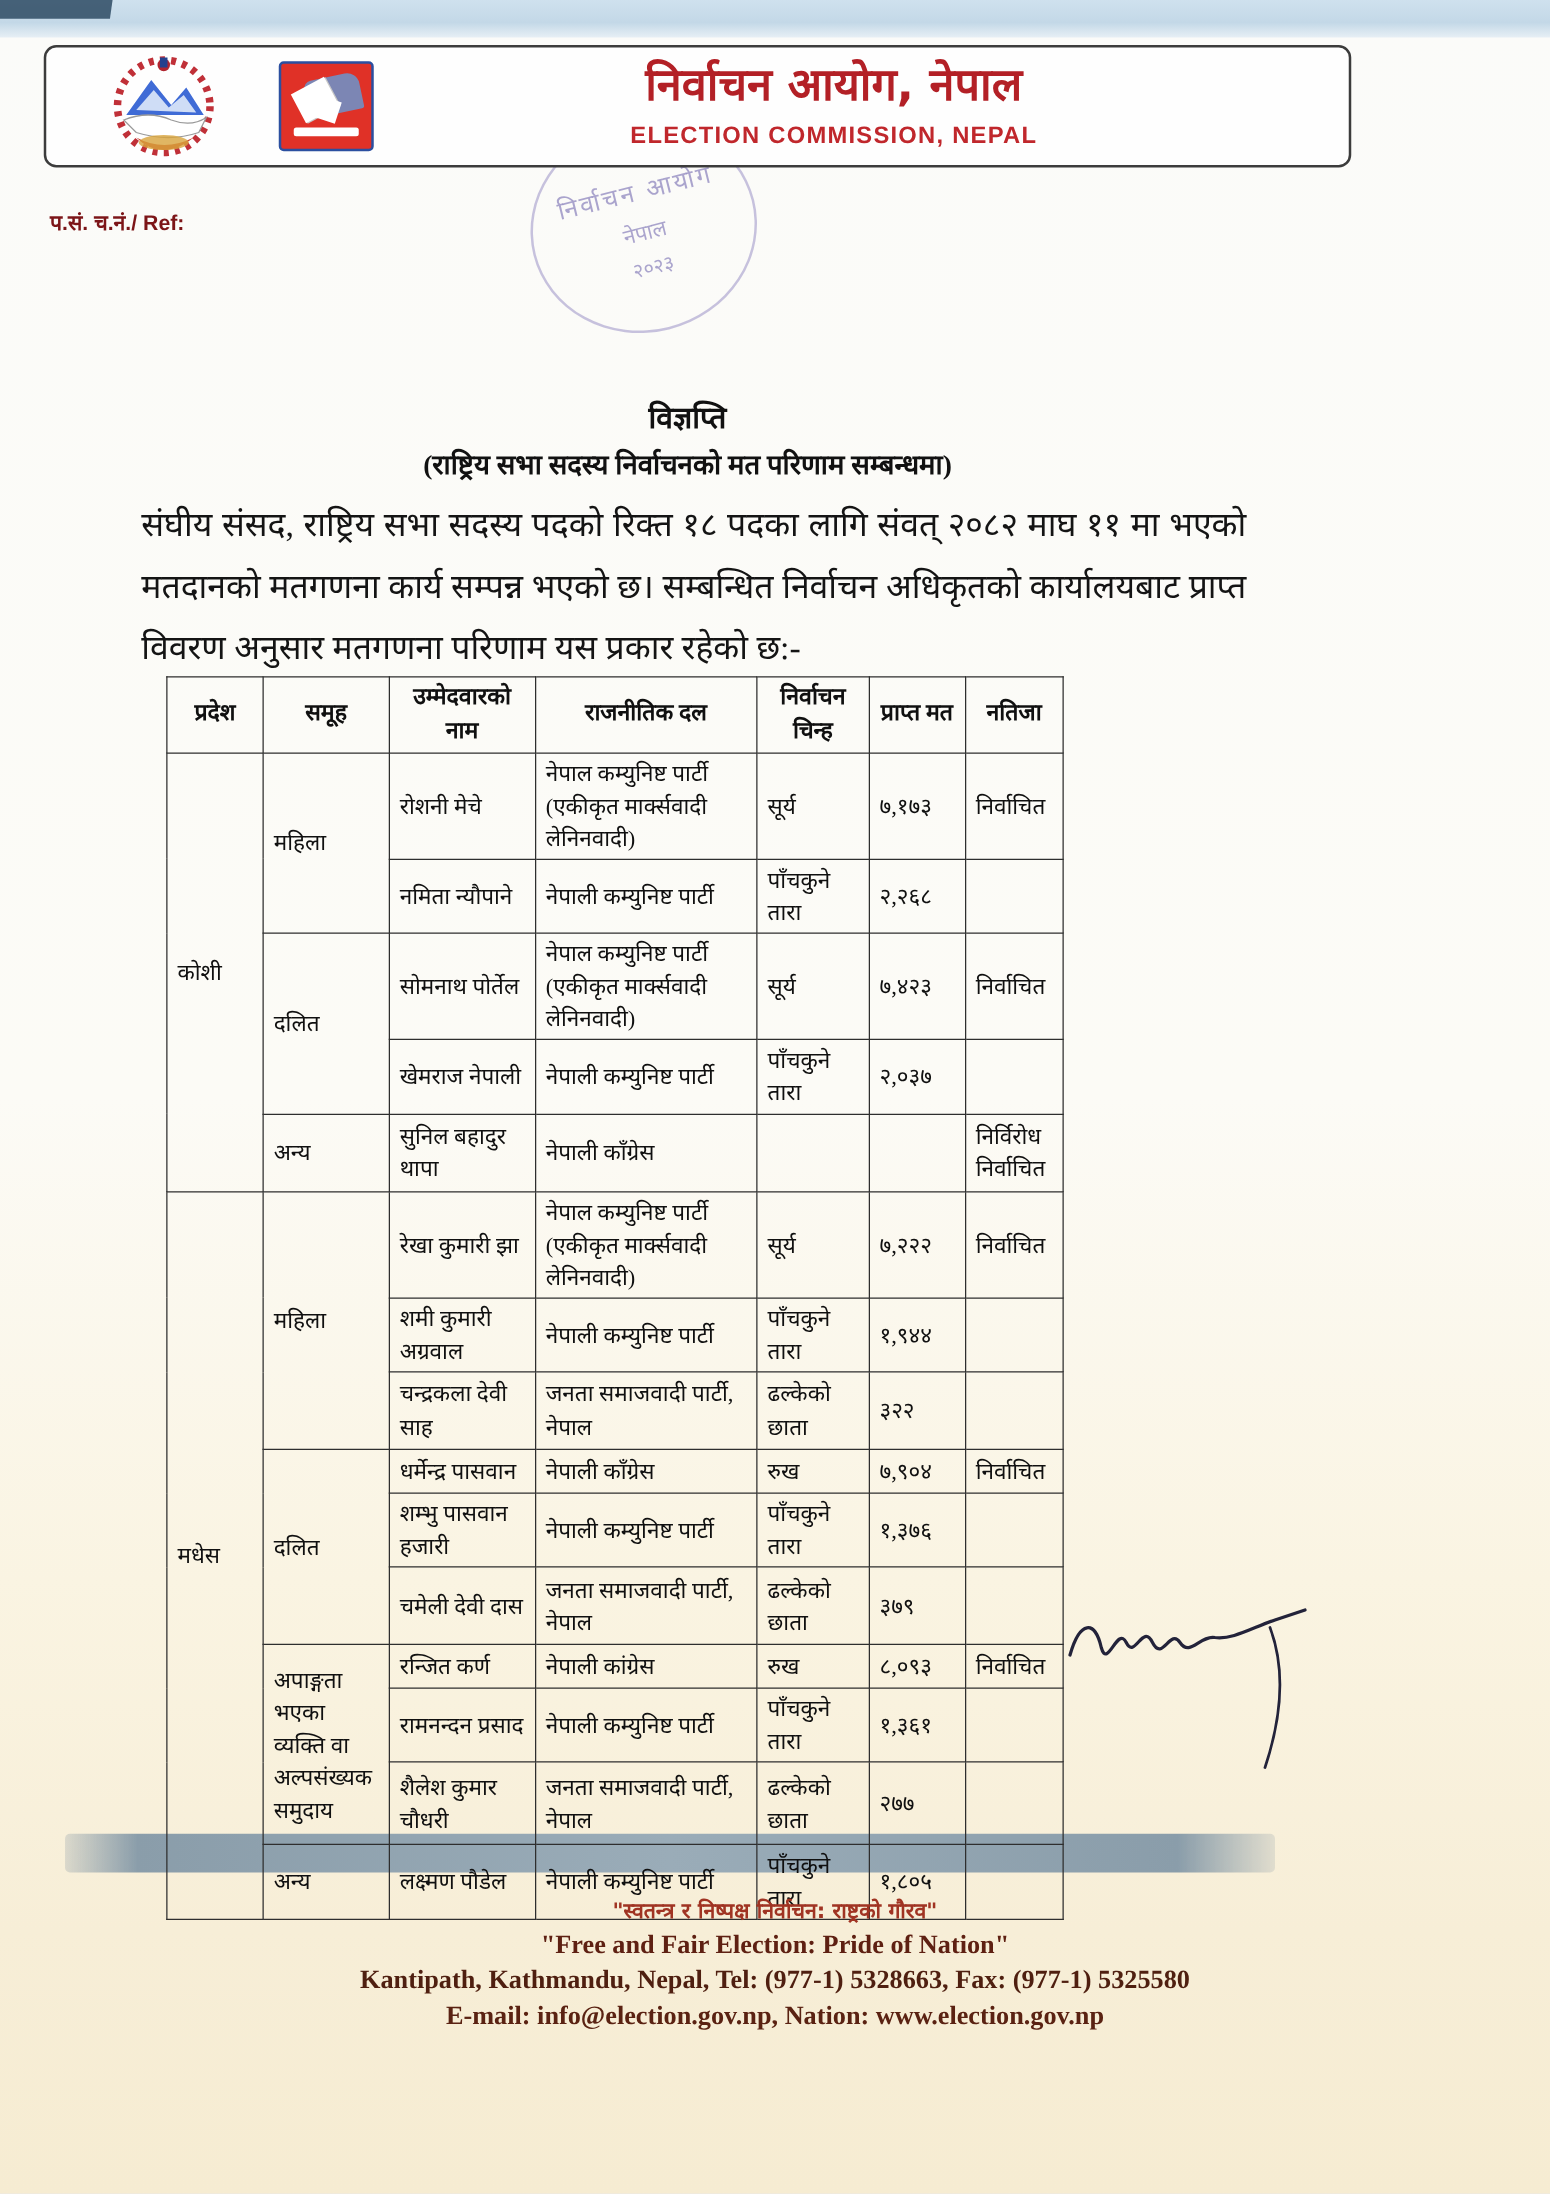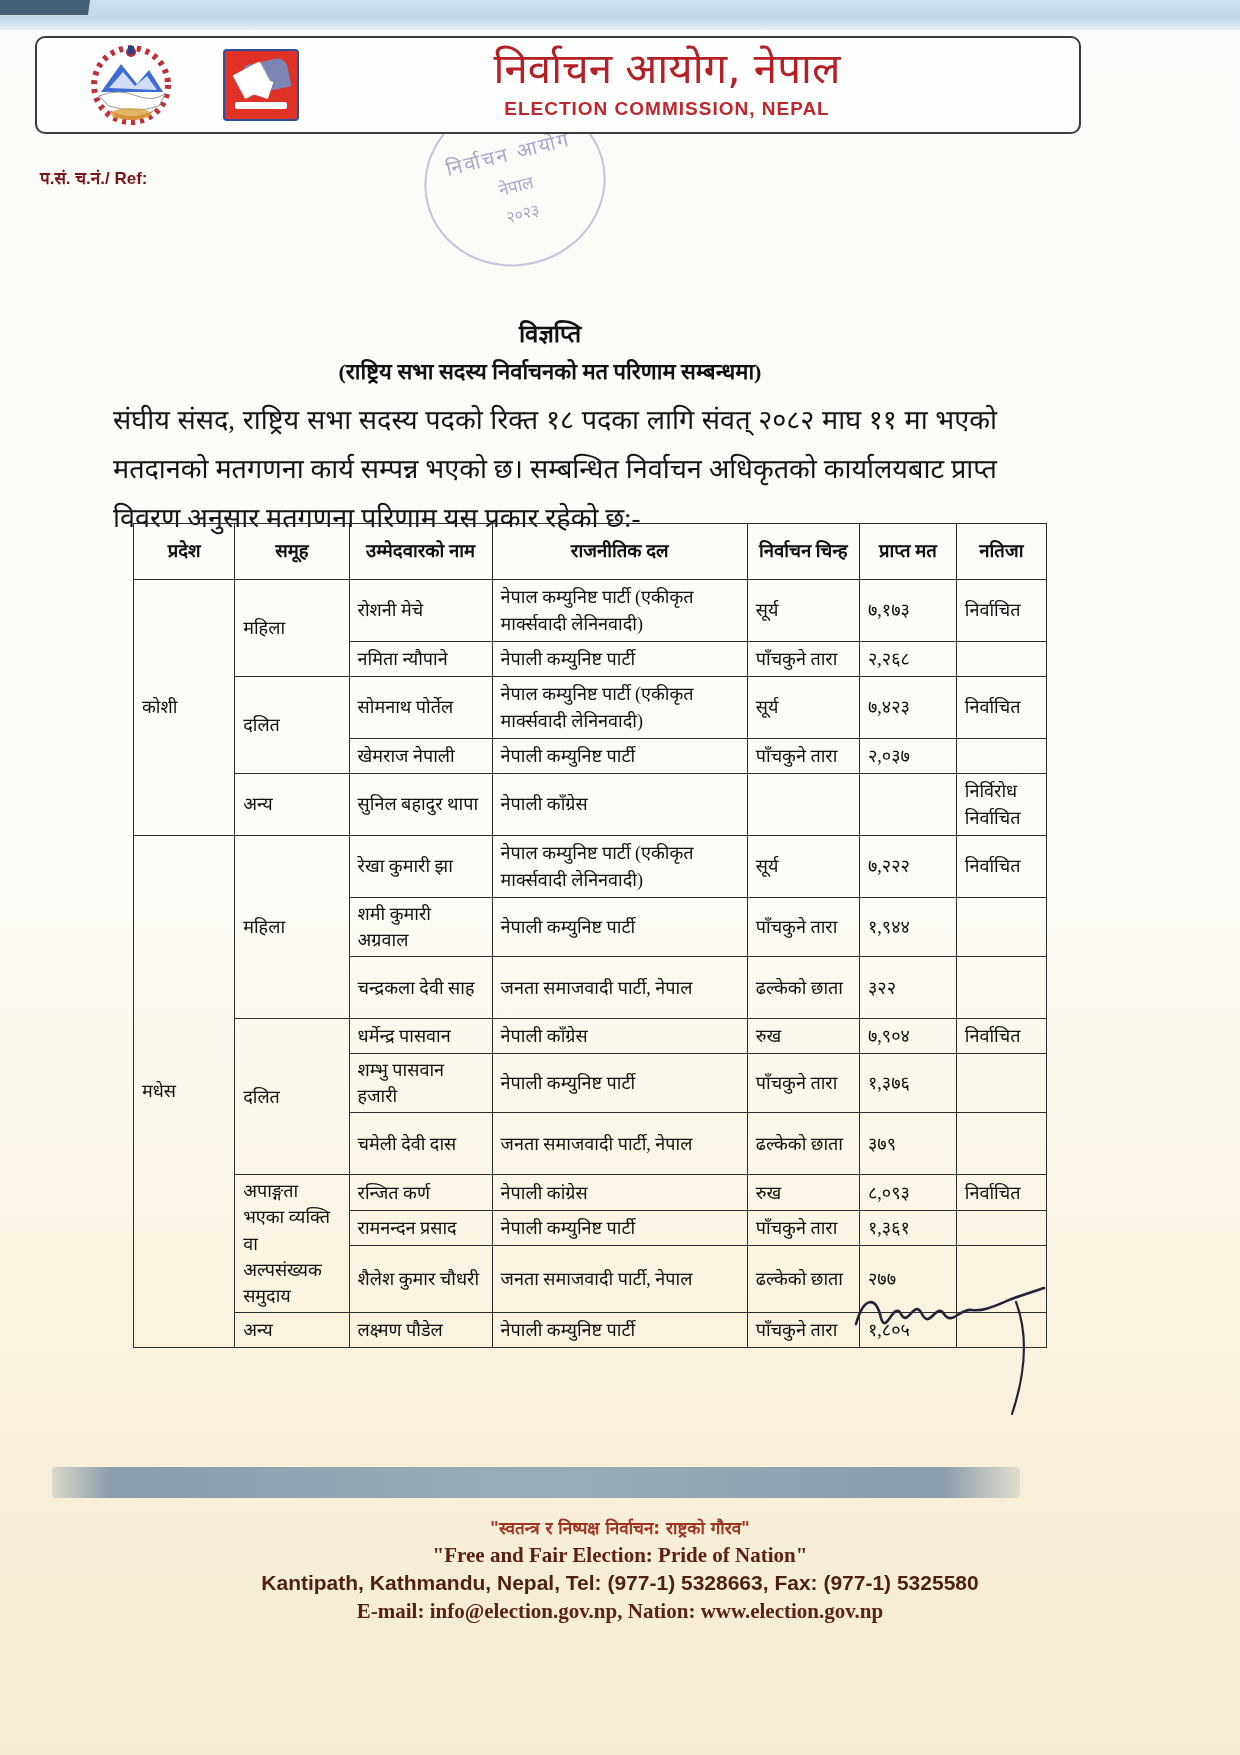--- a/index.html
+++ b/index.html
@@ -22,21 +22,21 @@
   .eclogo { width:76px; height:72px; margin-left:40px; flex:0 0 auto; border:2px solid #2b4fa0;
     background:#e03127; border-radius:4px; position:relative; overflow:hidden; }
   .eclogo .hand { position:absolute; right:8px; top:10px; width:44px; height:30px;
     background:#7c86b4; border-radius:6px 10px 2px 8px; transform:rotate(-12deg); }
   .eclogo .ballot { position:absolute; left:12px; top:16px; width:30px; height:26px;
     background:#fff; transform:rotate(-28deg); box-shadow:1px 1px 0 #c7c7c7; }
   .eclogo .ballot2 { position:absolute; left:30px; top:28px; width:16px; height:18px;
     background:#fff; transform:rotate(18deg); }
   .eclogo .slot { position:absolute; left:10px; bottom:10px; width:52px; height:7px; background:#fff; border-radius:2px; }
   .head-titles { flex:1; text-align:center; padding-right:30px; }
-  .head-np { font-family:"DejaVu Sans", sans-serif; font-size:42px; line-height:46px; font-weight:normal; color:#b32026; }
+  .head-np { font-family:"DejaVu Sans", sans-serif; font-size:36px; line-height:46px; font-weight:bold; color:#b32026; }
   .head-en { font-family:Liberation Sans, sans-serif; font-size:19px; line-height:30px; font-weight:bold; letter-spacing:1px; color:#c0272c; margin-top:2px; }
   
   .stamp { position:absolute; left:424px; top:98px; width:182px; height:168px; z-index:1;
     border:2px solid rgba(112,99,175,.38); border-radius:50%;
     display:flex; flex-direction:column; align-items:center; justify-content:center;
     transform:rotate(-14deg); color:rgba(104,92,170,.55);
     font-family:"DejaVu Sans", sans-serif; }
   .stamp .s1 { font-size:20px; letter-spacing:2px; }
   .stamp .s2 { font-size:17px; margin-top:8px; }
   .stamp .s3 { font-size:16px; margin-top:6px; }
@@ -47,42 +47,42 @@
     font-family:"DejaVu Sans", sans-serif; font-size:22px; color:#2a2a2e; }
   .dates .d2 { margin-top:9px; font-size:21px; }
   
   .notice-title { position:absolute; left:0; top:316px; width:1100px; text-align:center;
     font-size:24px; font-weight:bold; color:#111;font-family:Liberation Serif, serif; }
   .notice-sub { position:absolute; left:0; top:355px; width:1100px; text-align:center;
     font-size:22px; font-weight:bold; color:#111; }
   .notice-body { position:absolute; left:113px; top:396px; width:884px;
     font-size:27px; line-height:1.82; text-align:justify; color:#141414; }
   
-  table.results { position:absolute; left:133px; top:523px; width:914px; border-collapse:collapse;
+  table.results { position:absolute; left:133px; top:541px; width:718px; border-collapse:collapse;
     font-size:18px; color:#101010; background:transparent; z-index:2; }
   table.results th, table.results td { border:1.4px solid #2e2e2e; padding:3px 8px; vertical-align:middle; text-align:left; line-height:1.45; }
   table.results th { text-align:center; font-weight:bold; height:56px; font-size:18.5px; }
   td.prov { text-align:center; }
   td.votes, td.symbol { white-space:normal; }
   tr.h-tall  > td { height:62px; }
   tr.h-mid   > td { height:50px; }
   tr.h-short > td { height:35px; }
   tr.h-xtall > td { height:66px; }
   
   .signature { position:absolute; left:848px; top:1272px; z-index:3; }
   
   .mid-band { position:absolute; left:52px; top:1467px; width:968px; height:31px;
     background:linear-gradient(90deg, rgba(134,150,163,.25) 0%, #8a9daa 6%, #9aacb8 50%, #8a9daa 92%, rgba(134,150,163,.2) 100%);
     border-radius:4px; filter:blur(.4px); }
   
   .footer { position:absolute; left:0; top:1516px; width:1240px; text-align:center; z-index:4; }
   .f-np1 { font-family:"DejaVu Sans", sans-serif; font-size:17px; font-weight:bold; color:#a03423; }
   .f-en1 { font-family:"Liberation Serif", serif; font-size:21px; font-weight:bold; color:#5e2012; margin-top:4px; }
   .f-np2 { font-family:"DejaVu Sans", sans-serif; font-size:17px; font-weight:bold; color:#8c2b1a; margin-top:6px; }
-  .f-en2 { font-family:Liberation Sans, sans-serif; font-size:21px; font-weight:bold; color:#4f1f10; margin-top:3px; }
+  .f-en2 { font-family:Liberation Serif, serif; font-size:21px; font-weight:bold; color:#4f1f10; margin-top:3px; }
   .f-en3 { font-family:"Liberation Serif", serif; font-size:21px; font-weight:bold; color:#5a2212; margin-top:4px; }
   
   .camscanner { position:absolute; left:893px; top:1684px; display:flex; align-items:center; z-index:6; }
   .cs-icon { width:48px; height:48px; border-radius:12px; background:#1a2534; position:relative; overflow:hidden;
     display:flex; align-items:flex-start; justify-content:center; }
   .cs-icon .cs-txt { color:#fff; font-family:"Liberation Sans", sans-serif; font-weight:bold; font-size:27px; margin-top:4px; letter-spacing:.5px; }
   .cs-icon .cs-strip { position:absolute; left:0; bottom:0; width:100%; height:10px; background:#2ac7a4; }
   .cs-label { font-family:"Liberation Serif", serif; font-size:31px; color:#0e0e0e; margin-left:12px; }
 </style>
 </head>

